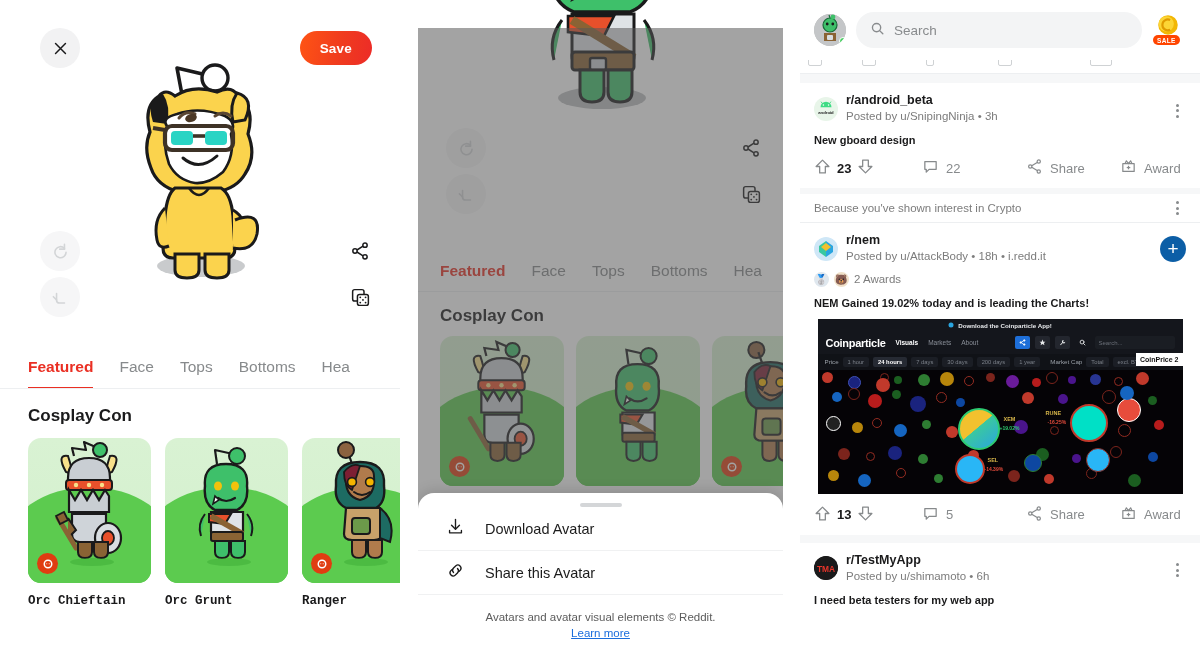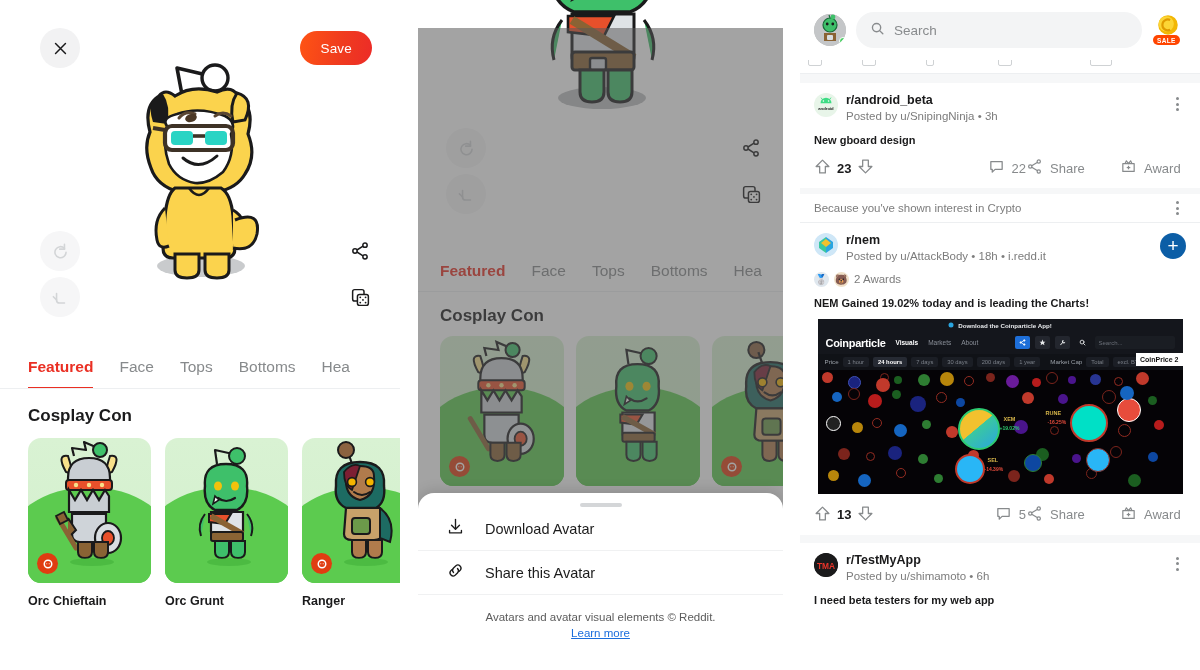--- a/index.html
+++ b/index.html
@@ -21,21 +21,21 @@
     background:#f2f2f3; display:flex; align-items:center; justify-content:center;
     border:none; cursor:pointer;
   }
   .round-btn.ghost { background:#f6f6f7; }
   .round-btn svg { display:block; }
   .close-btn { left:40px; top:28px; }
   .save-btn {
     position:absolute; right:28px; top:31px; height:34px; padding:0 20px;
     border:none; border-radius:17px; cursor:pointer;
     background:linear-gradient(100deg,#ff5414 0%,#f03c1e 55%,#ec2b28 100%);
-    color:#fff; font-size:13.5px; font-weight:normal; letter-spacing:.2px;
+    color:#fff; font-size:13.5px; font-weight:bold; letter-spacing:.2px;
   }
   .redo-btn { left:40px; top:231px; }
   .undo-btn { left:40px; top:277px; }
   .share-btn { right:20px; top:231px; background:#fff; }
   .dice-btn  { right:20px; top:277px; background:#fff; }
 
   .avatar-hero { position:absolute; left:50%; top:48px; transform:translateX(-50%); }
 
   
   .tabs {
@@ -61,21 +61,21 @@
     background:#5ccb4f; border-radius:50% 50% 0 0 / 62% 62% 0 0;
   }
   .av-thumb .hill2 {
     position:absolute; left:-30%; bottom:0; width:160%; height:48%;
     background:#72d763; border-radius:50% 50% 0 0 / 70% 70% 0 0; opacity:.55;
   }
   .premium-badge {
     position:absolute; left:9px; bottom:9px; width:21px; height:21px; border-radius:50%;
     background:#e03d11; display:flex; align-items:center; justify-content:center;
   }
-  .av-name { font-size:12.5px; font-weight:bold; color:#1a1a1b; padding-top:11px; }
+  .av-name { font-size:12.5px; font-weight:bold; color:#1a1a1b; padding-top:11px;font-family:Liberation Mono, monospace; }
 
   
   #panel2 .p2-inner { position:absolute; inset:0; }
   #panel2 .dim-wrap { position:absolute; inset:0; background:#fff; }
   #panel2 .dim-overlay { position:absolute; left:0; top:28px; right:0; bottom:0;
         background:rgba(88,88,88,.55); pointer-events:none; z-index:5; }
   #panel2 .builder-stage { height:250px; }
   #panel2 .tabs { padding:0 22px; height:42px; }
   #panel2 .section-title { padding:14px 22px 10px; }
   #panel2 .card-row { padding:0 22px; gap:12px; }
@@ -111,41 +111,41 @@
   .searchbar .ph { font-size:13.5px; color:#888b8d; }
   .coin-btn { position:relative; width:34px; height:34px; flex:0 0 auto; cursor:pointer; }
   .sale-pill { position:absolute; left:1px; bottom:2px; background:#ff4500; color:#fff;
         font-size:6.5px; font-weight:bold; padding:1.5px 4px; border-radius:6px; letter-spacing:.3px; }
 
   .partial-bar { height:14px; background:#fff; border-bottom:1px solid #edeff1; position:relative; overflow:hidden; }
   .partial-bar .pb { position:absolute; top:-6px; height:12px; border:1.2px solid #cfd2d4; border-radius:2px; }
   .feed-gap { height:9px; background:#f6f7f8; }
 
   .post { background:#fff; padding:10px 14px 0; }
-  .post-head { display:flex; align-items:flex-start; gap:8px; }
+  .post-head { display:flex; align-items:center; gap:8px; }
   .sub-icon { width:24px; height:24px; border-radius:50%; flex:0 0 auto; overflow:hidden;
         display:flex; align-items:center; justify-content:center; }
   .sub-meta { flex:1; min-width:0; }
   .sub-name { font-size:12.5px; font-weight:bold; color:#1a1a1b; line-height:1.25; }
   .sub-by { font-size:11.5px; color:#7c7c7c; line-height:1.35; }
   .kebab { width:18px; flex:0 0 auto; display:flex; flex-direction:column; align-items:center;
         gap:2.5px; padding-top:4px; cursor:pointer; }
   .kebab i { width:3px; height:3px; border-radius:50%; background:#878a8c; display:block; }
   .join-btn { width:26px; height:26px; border-radius:50%; background:#0c5ea6; color:#fff;
         display:flex; align-items:center; justify-content:center; font-size:19px; line-height:0;
         flex:0 0 auto; cursor:pointer; font-weight:300; }
   .awards-row { display:flex; align-items:center; gap:5px; padding:7px 0 0; }
   .awards-row .aw { width:15px; height:15px; border-radius:50%; display:flex; align-items:center;
         justify-content:center; font-size:10px; }
   .awards-text { font-size:11.5px; color:#7c7c7c; }
   .post-title { font-size:11px; font-weight:bold; color:#1a1a1b; line-height:1.3; padding:9px 0 0; }
   .actions { display:flex; align-items:center; padding:11px 0 10px; }
   .act { display:flex; align-items:center; gap:7px; color:#878a8c; font-size:13px; cursor:pointer; }
   .act.votes { gap:6px; width:108px; }
-  .act.comments { width:104px;justify-content:flex-end; }
+  .act.comments { width:104px; }
   .act.share { width:94px; }
   .vote-count { font-size:13px; font-weight:bold; color:#1a1a1b; }
   .embed-img { position:relative; width:365px; height:175px; margin:0 auto; background:#0a0508; overflow:hidden; }
   .cp-top { height:13px; background:#14161c; display:flex; align-items:center; justify-content:center; gap:4px; }
   .cp-top span { font-size:6.2px; color:#e8eaed; font-weight:bold; }
   .cp-nav { height:22px; background:#14161c; display:flex; align-items:center; padding:0 8px; gap:10px; }
   .cp-logo { font-size:11px; color:#fff; font-weight:bold; letter-spacing:-.3px; }
   .cp-link { font-size:6.5px; color:#8a8f98; }
   .cp-link.on { color:#fff; font-weight:bold; }
   .cp-tools { margin-left:auto; display:flex; align-items:center; gap:5px; }

